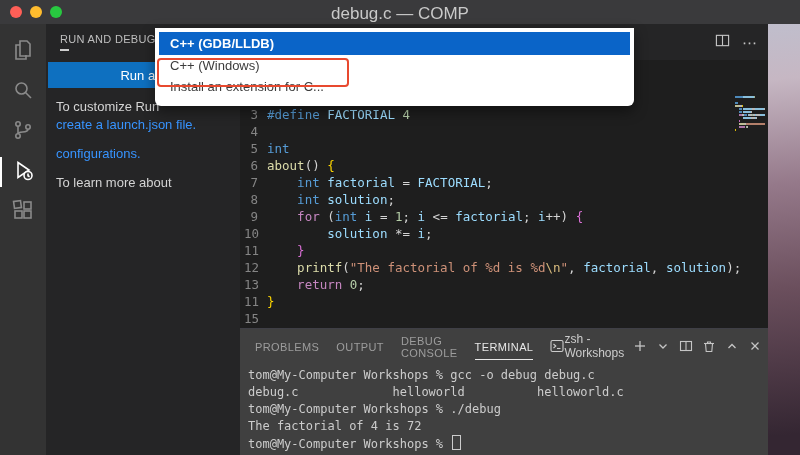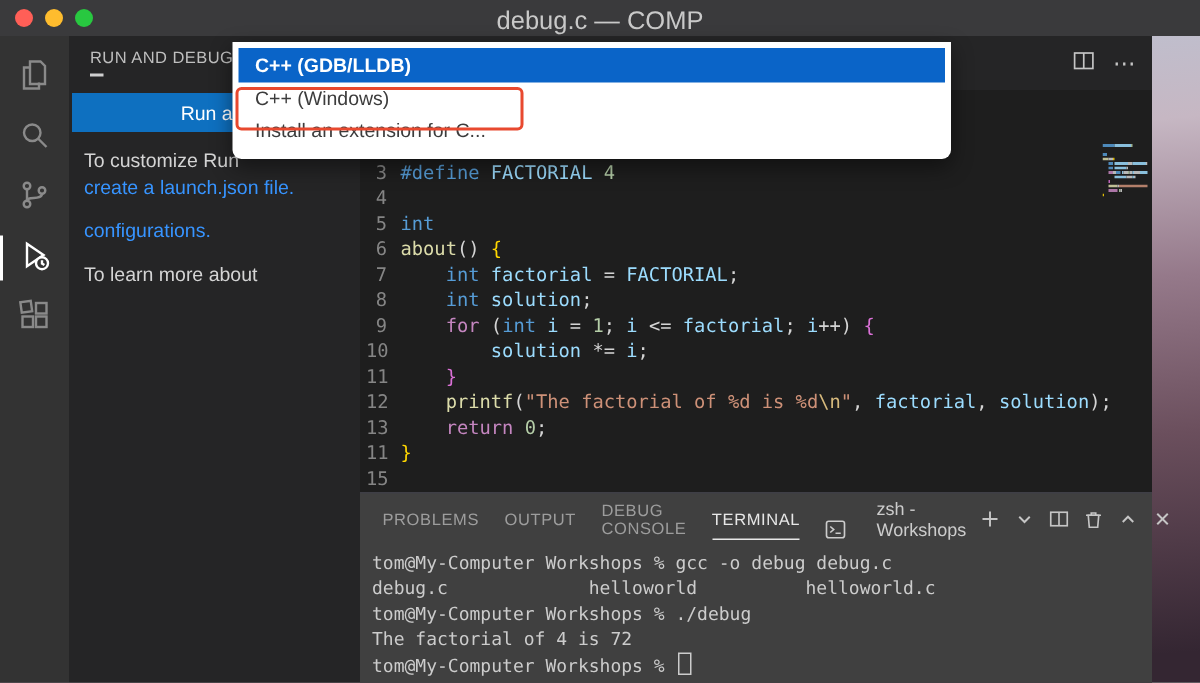--- a/index.html
+++ b/index.html
@@ -45,21 +45,21 @@
   .minimap{position:absolute;right:3px;top:30px;width:30px;opacity:.85;}
   .mm-line{height:2px;margin-bottom:1px;display:flex;overflow:hidden;width:30px;}
   .mm-tok{height:2px;flex:none;}
   
   .panel{position:absolute;left:0;right:0;bottom:0;height:126px;background:#404040;border-top:1px solid #3f3f46;}
   .panel-tabs{display:flex;align-items:center;height:33px;padding-left:15px;}
   .panel-tab{margin-right:17px;font-size:11px;letter-spacing:.4px;color:#9d9d9d;cursor:pointer;padding:9px 0 6px;border-bottom:1px solid transparent;}
   .panel-tab.active{color:#e7e7e7;border-bottom:1px solid #e7e7e7;}
   .panel-controls{margin-left:auto;display:flex;align-items:center;gap:9px;padding-right:8px;color:#c5c5c5;}
   .panel-controls svg{width:14px;height:14px;display:block;}
-  .term-sel{display:flex;align-items:flex-end;gap:20px;font-size:12px;color:#cccccc;cursor:pointer;}
+  .term-sel{display:flex;align-items:center;gap:0;font-size:12px;color:#cccccc;cursor:pointer;}
   .terminal{padding:5px 0 0 8px;font-family:"DejaVu Sans Mono",monospace;font-size:12px;line-height:17px;color:#cccccc;}
   .t-line{white-space:pre;}
   .t-cursor{display:inline-block;width:7px;height:13px;border:1px solid #cccccc;vertical-align:-2px;margin-left:2px;}
   
   .quickpick{position:absolute;left:155px;top:28px;width:479px;background:#ffffff;z-index:50;
     border-radius:0 0 6px 6px;box-shadow:0 5px 14px rgba(0,0,0,.45);padding-bottom:5px;}
   .qp-input-wrap{padding:6px 6px 4px;}
   .qp-input{width:100%;box-sizing:border-box;height:22px;border:1.4px solid #0067c0;background:#ffffff;
     font-family:"Liberation Sans",sans-serif;font-size:13px;color:#444;padding:0 6px;outline:none;border-radius:2px;}
   .qp-input::placeholder{color:#767676;}

